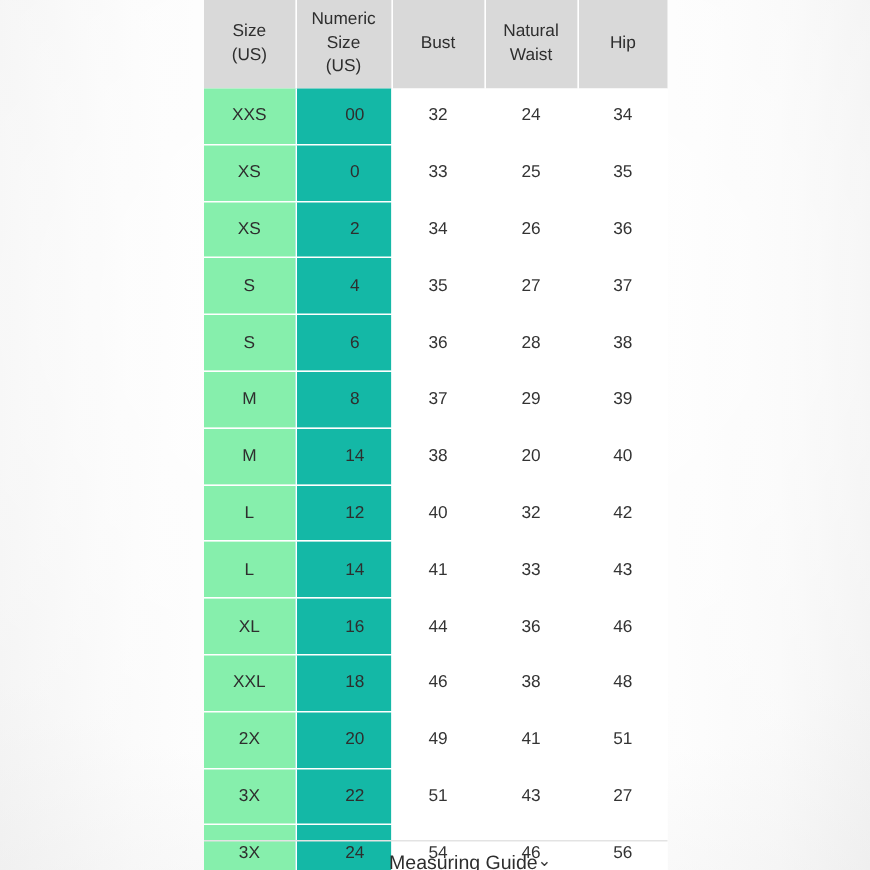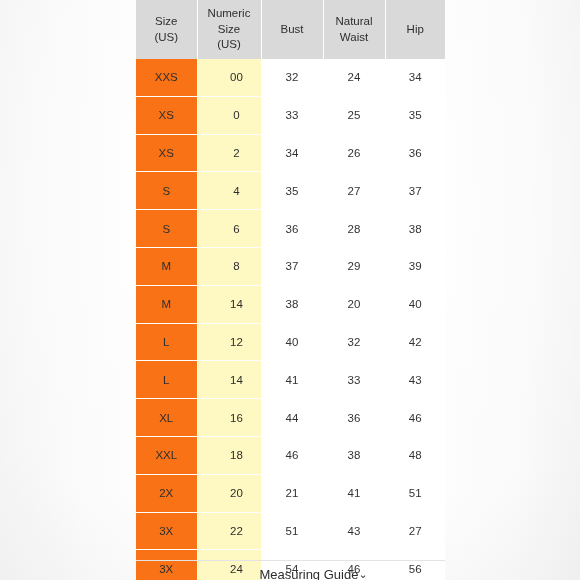--- a/index.html
+++ b/index.html
@@ -79,25 +79,25 @@
     color: #333333;
     text-align: center;
     vertical-align: middle;
     background: #ffffff;
     border-right: 1px solid #ffffff;
     border-bottom: 1px solid #ffffff;
   }
   #size-chart tbody td:last-child { border-right: none; }
 
   #size-chart tbody td.col-size {
-    background: #f97316;
+    background: #86efac;
     color: #2e2e2e;
   }
   #size-chart tbody td.col-numeric {
-    background: #fef9c3;
+    background: #14b8a6;
     color: #2e2e2e;
     padding-left: 16px;
   }
 
   
   #section-divider {
     position: absolute;
     left: 136px;
     top: 560px;
     width: 309px;
@@ -251,21 +251,21 @@
         <tr>
           <td class="col-size">XXL</td>
           <td class="col-numeric">18</td>
           <td>46</td>
           <td>38</td>
           <td>48</td>
         </tr>
         <tr>
           <td class="col-size">2X</td>
           <td class="col-numeric">20</td>
-          <td>21</td>
+          <td>49</td>
           <td>41</td>
           <td>51</td>
         </tr>
         <tr>
           <td class="col-size">3X</td>
           <td class="col-numeric">22</td>
           <td>51</td>
           <td>43</td>
           <td>27</td>
         </tr>

